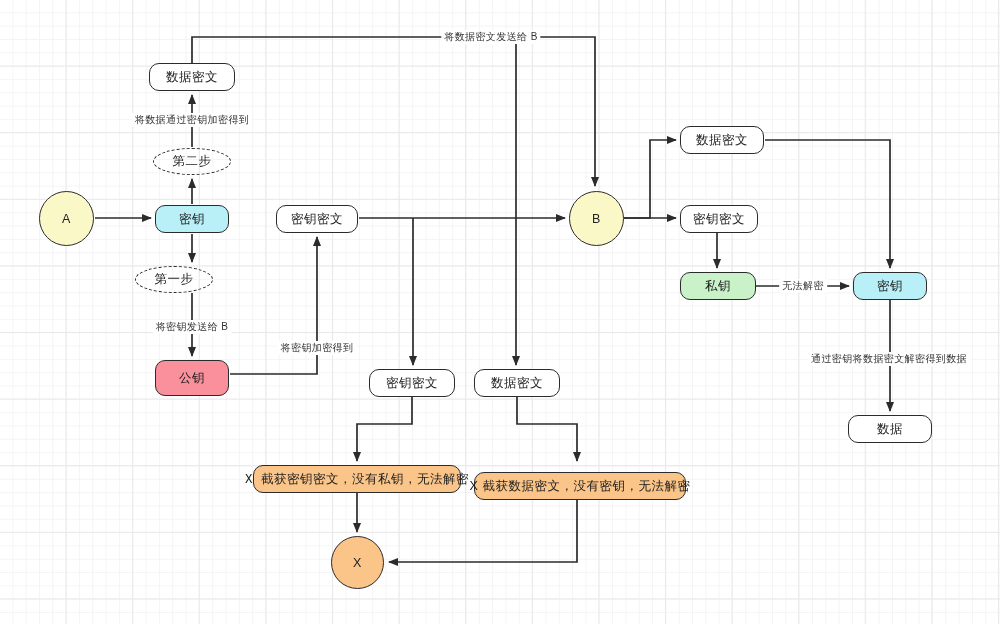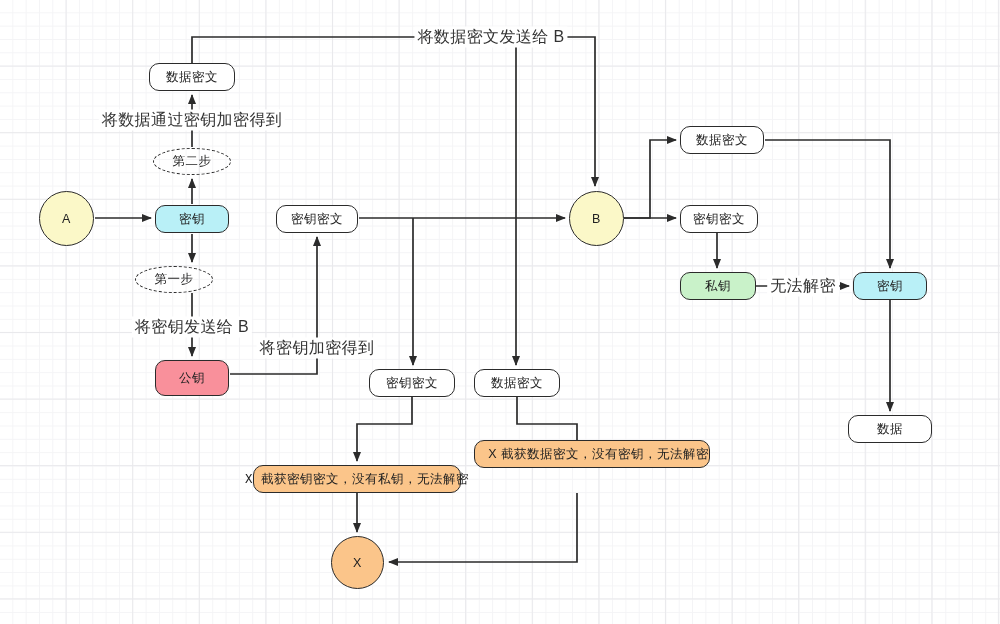--- a/index.html
+++ b/index.html
@@ -19,21 +19,21 @@
   .node{
     position:absolute;box-sizing:border-box;
     display:flex;align-items:center;justify-content:center;
     border:1.6px solid #2b2b2b;border-radius:10px;background:#ffffff;
     font-size:12.5px;color:#222;letter-spacing:.5px;white-space:nowrap;
   }
   .node.circle{border-radius:50%;}
   .node.ellipse{border-radius:50%;border-style:dashed;border-width:1.6px;background:transparent;}
   .edge-label{
     position:absolute;transform:translate(-50%,-50%);
-    font-size:16px;color:#333;background:#ffffff;padding:0 3px;
+    font-size:10px;color:#333;background:#ffffff;padding:0 3px;
     white-space:nowrap;letter-spacing:.4px;
   }
 </style>
 </head>
 <body>
 
 <div id="canvas">
 
   <svg class="edges" viewBox="0 0 1000 624" xmlns="http://www.w3.org/2000/svg">
     <defs>
@@ -122,21 +122,21 @@
   </div>
 
   <div class="node" style="left:474px;top:369px;width:86px;height:28px;">
     <span>数据密文</span>
   </div>
 
   <div class="node" style="left:253px;top:465px;width:208px;height:28px;background:#fbc58a;font-family:Liberation Mono, monospace;">
     <span>X 截获密钥密文，没有私钥，无法解密</span>
   </div>
 
-  <div class="node" style="left:474px;top:440px;width:236px;height:28px;background:#fbc58a;justify-content:flex-end;">
+  <div class="node" style="left:474px;top:472px;width:212px;height:28px;background:#fbc58a;">
     <span>X 截获数据密文，没有密钥，无法解密</span>
   </div>
 
   <div class="node circle" style="left:331px;top:536px;width:53px;height:53px;background:#fbc58a;">
     <span>X</span>
   </div>
 
   <div class="node" style="left:680px;top:126px;width:84px;height:28px;">
     <span>数据密文</span>
   </div>
@@ -155,14 +155,15 @@
 
   <div class="node" style="left:848px;top:415px;width:84px;height:28px;align-items:center;">
     <span>数据</span>
   </div>
 
   <div class="edge-label" style="left:491px;top:37px;">将数据密文发送给 B</div>
   <div class="edge-label" style="left:192px;top:120px;">将数据通过密钥加密得到</div>
   <div class="edge-label" style="left:192px;top:327px;">将密钥发送给 B</div>
   <div class="edge-label" style="left:317px;top:348px;">将密钥加密得到</div>
   <div class="edge-label" style="left:803px;top:286px;">无法解密</div>
+  <div class="edge-label" style="left:889px;top:359px;">通过密钥将数据密文解密得到数据</div>
 
 </div>
 
 </body></html>

